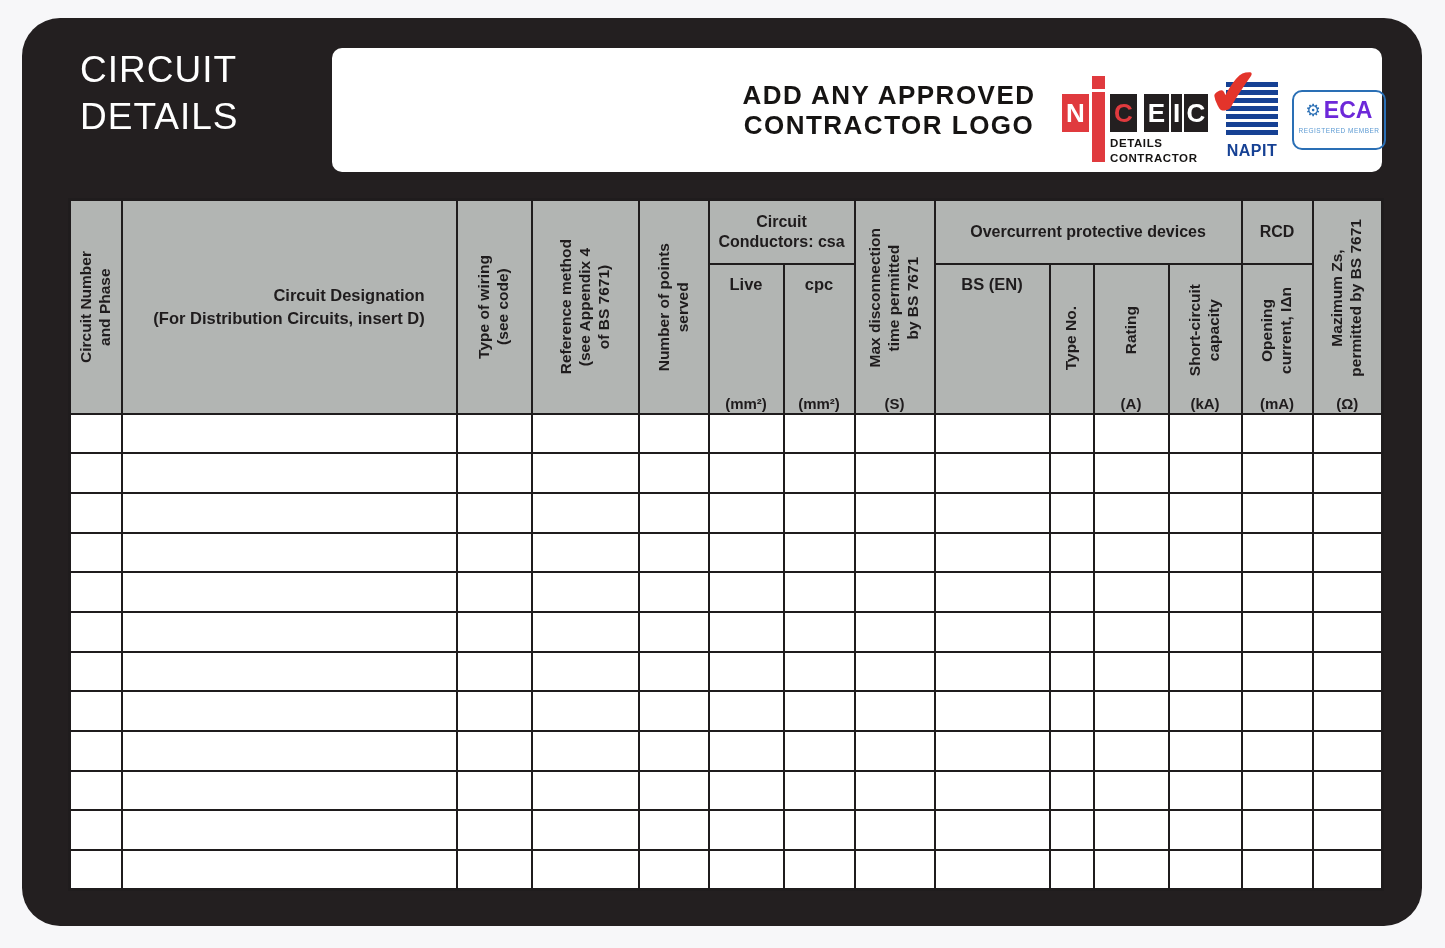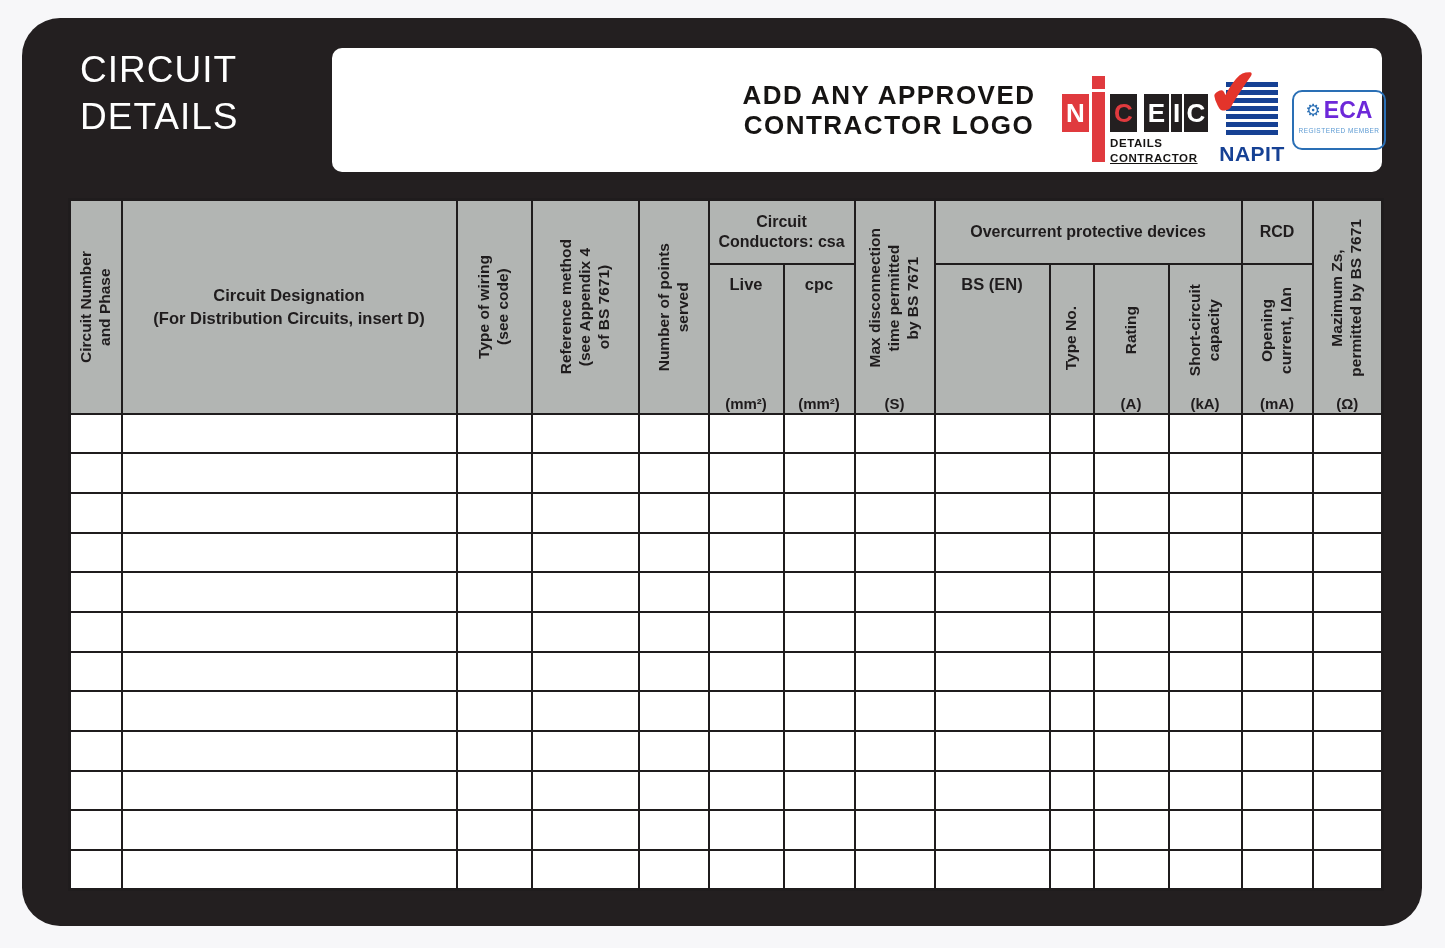--- a/index.html
+++ b/index.html
@@ -41,30 +41,30 @@
   .nic-c    { position: absolute; left: 48px; top: 18px; width: 27px; height: 38px; background: #231f20;
               color: #e03a3e; font-weight: bold; font-size: 26px; display: flex; align-items: center; justify-content: center; }
   .nic-e, .nic-i2, .nic-c2 { position: absolute; top: 18px; height: 38px; background: #231f20;
               color: #fff; font-weight: bold; font-size: 26px; display: flex; align-items: center; justify-content: center; }
   .nic-e  { left: 82px; width: 25px; }
   .nic-i2 { left: 109px; width: 11px; }
   .nic-c2 { left: 122px; width: 24px; }
   .nic-approved, .nic-contractor { position: absolute; left: 48px; color: #161413;
               font-weight: bold; font-size: 11.5px; letter-spacing: .6px; }
   .nic-approved   { top: 61px; }
-  .nic-contractor { top: 76px; text-decoration: underline; }
+  .nic-contractor { top: 76px; }
 
   
   .napit { position: absolute; left: 882px; top: 30px; width: 74px; height: 92px; }
   .napit-stripes { position: absolute; left: 12px; top: 4px; width: 52px; }
   .napit-stripes div { width: 52px; height: 5px; background: #164194; margin-bottom: 3px; }
   .napit-check { position: absolute; left: -6px; top: -16px; font-size: 62px; line-height: 1;
     color: #e3342b; font-weight: bold; transform: rotate(-6deg); }
   .napit-label { position: absolute; left: 2px; top: 64px; width: 72px; text-align: center;
-    color: #164194; font-weight: bold; font-size: 21px; letter-spacing: .5px; }
+    color: #164194; font-weight: bold; font-size: 16px; letter-spacing: .5px; }
 
   
   .eca { position: absolute; left: 960px; top: 42px; width: 94px; height: 60px;
     border: 2px solid #2a6fb5; border-radius: 10px; padding-top: 7px; text-align: center; }
   .eca-row { display: flex; align-items: center; justify-content: center; gap: 3px; }
   .eca-wheel { color: #2a6fb5; font-size: 17px; line-height: 1; }
   .eca-name { color: #6d28d9; font-weight: bold; font-size: 23px; line-height: 1; }
   .eca-member { margin-top: 5px; color: #5d9bd3; font-size: 6.5px; letter-spacing: .5px; }
 
   
@@ -78,21 +78,21 @@
   tbody td { background: #ffffff; height: 39.7px; }
   .hwrap { width: 100%; display: flex; flex-direction: column; align-items: center; }
   .h-full .hwrap { height: 210px; }
   .h-sub  .hwrap { height: 146px; }
   .vmid { flex: 1; display: flex; align-items: center; justify-content: center; }
   .vtext { writing-mode: vertical-rl; transform: rotate(180deg); text-align: center;
     font-size: 15.5px; line-height: 1.22; white-space: pre-line; }
   .unit { font-size: 15px; font-weight: bold; }
   .top-label { padding-top: 9px; font-size: 16.5px; }
   .grp-label { font-size: 16px; text-align: center; white-space: pre-line; line-height: 1.25; }
-  .designation { font-size: 16.5px; line-height: 1.4; text-align: center; white-space: pre-line; }
+  .designation { font-size: 16.5px; line-height: 1.4; text-align: right; white-space: pre-line; }
 </style>
 </head>
 <body>
 
 <div class="card">
 
   <div class="page-title"><span>CIRCUIT</span><br><span>DETAILS</span><br></div>
 
   <div class="banner">
 

